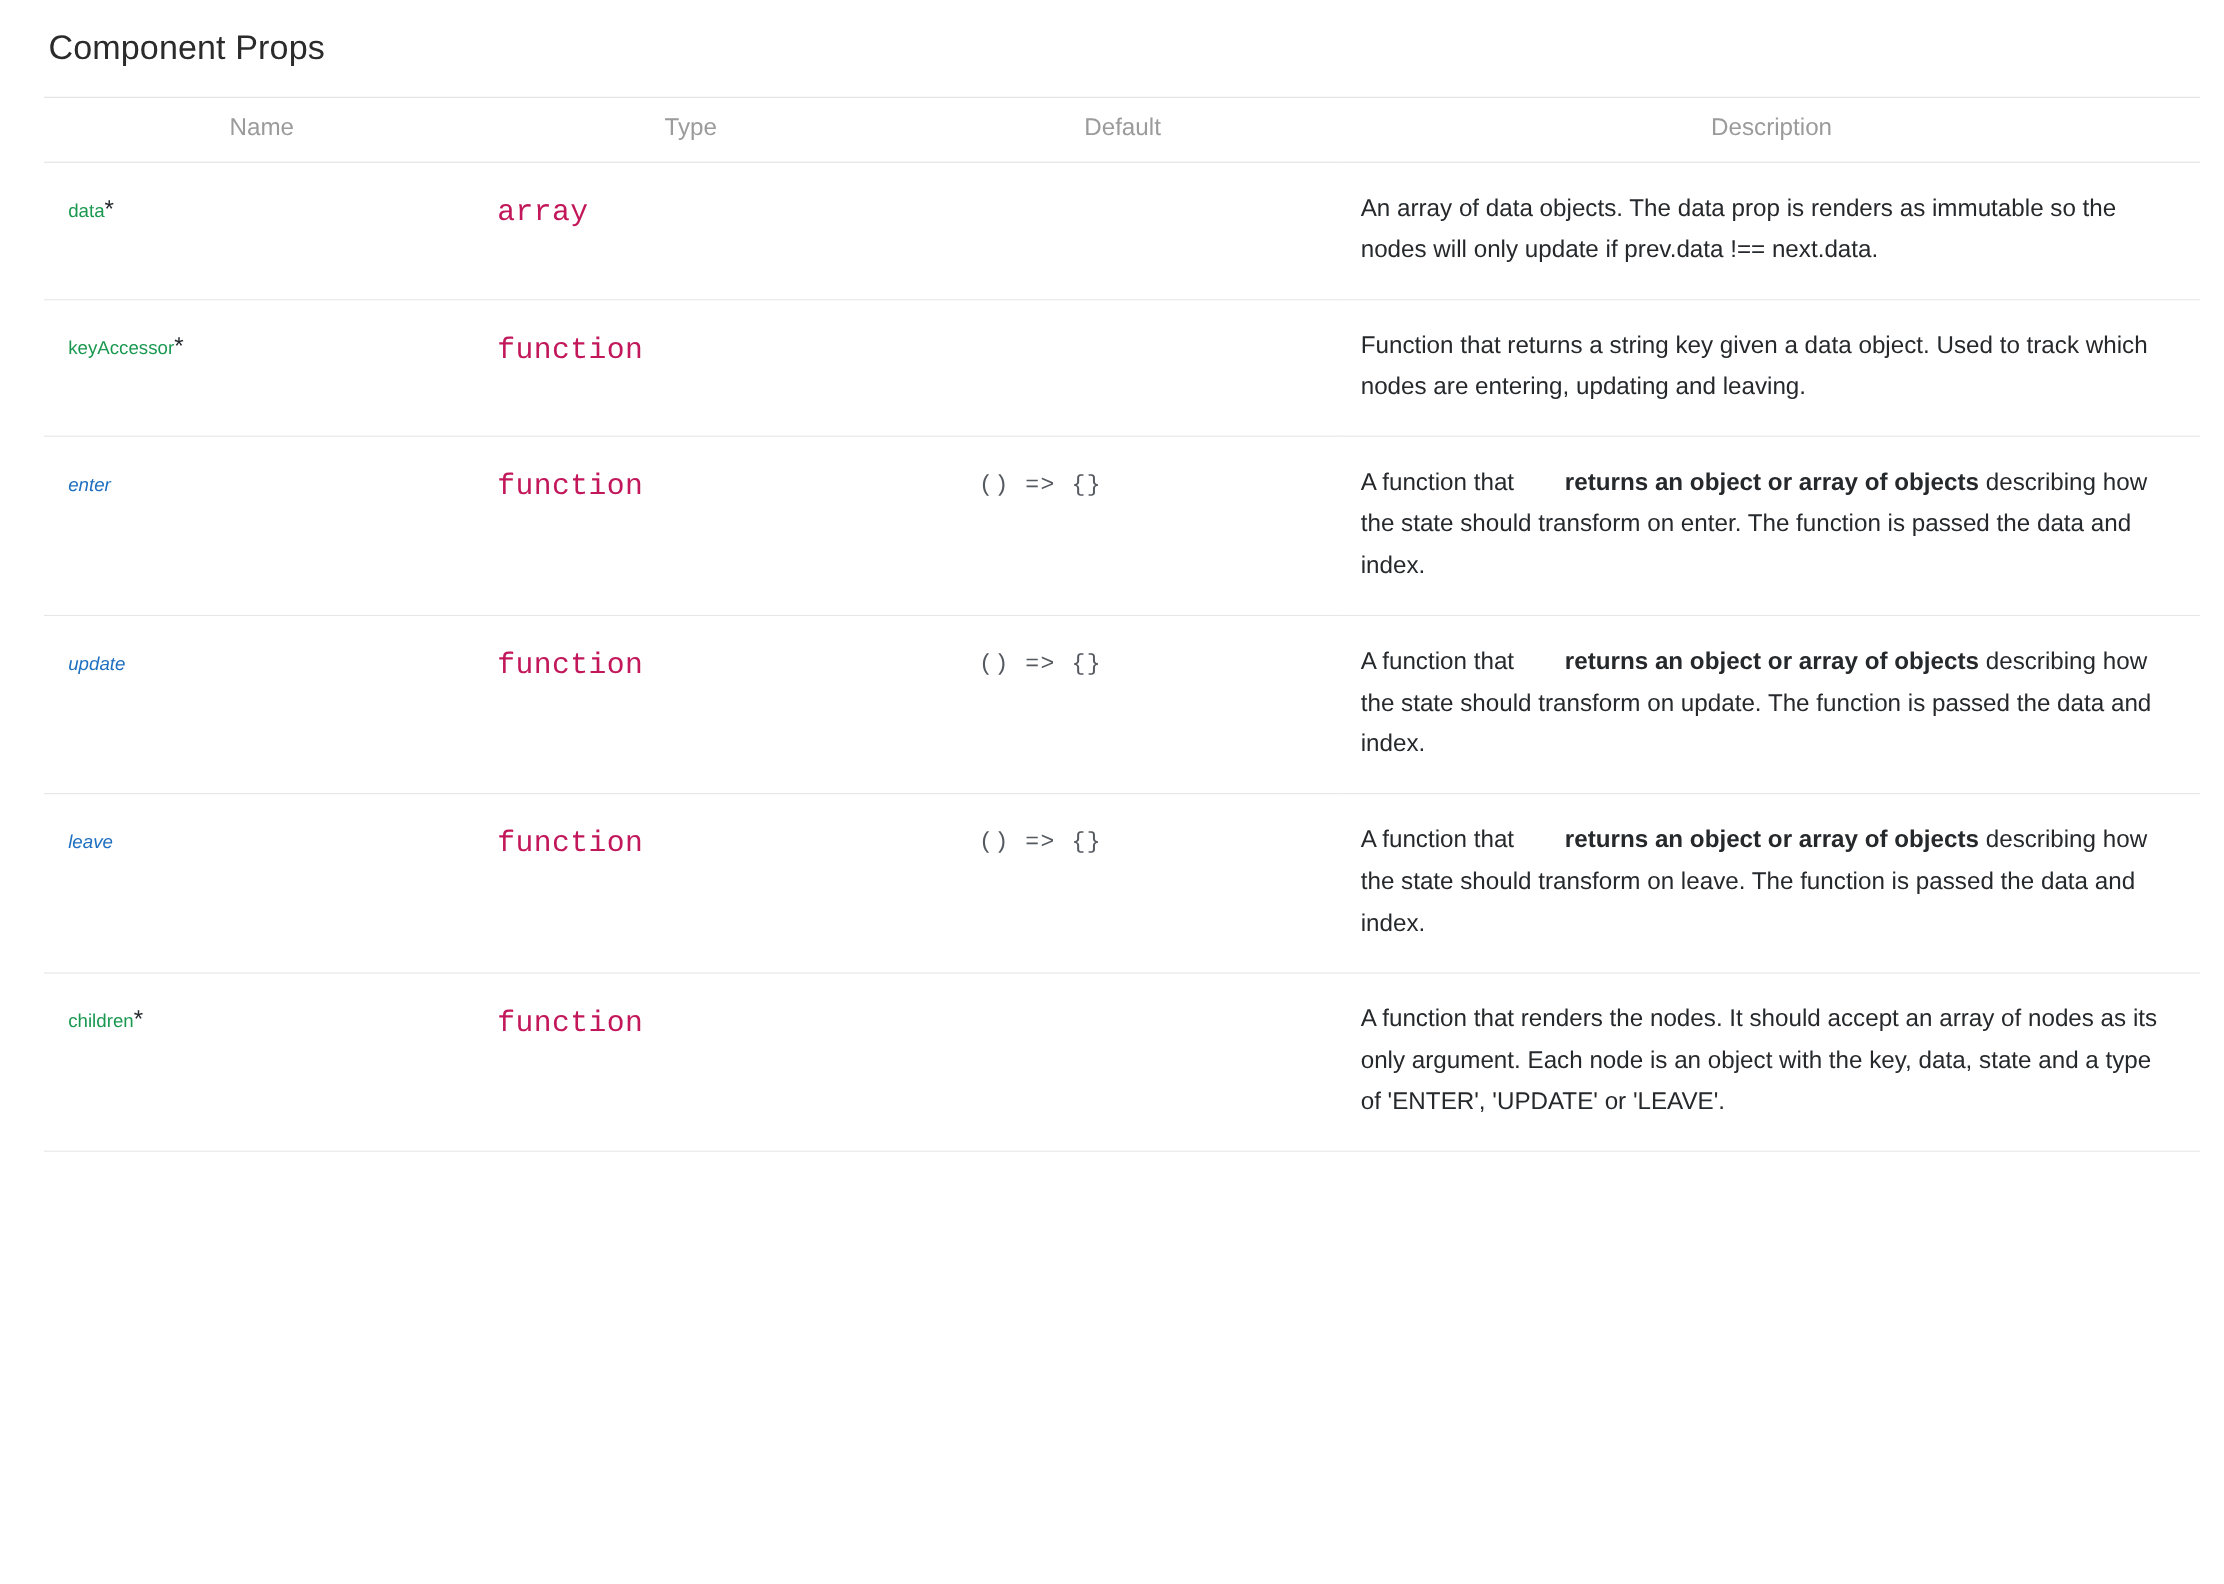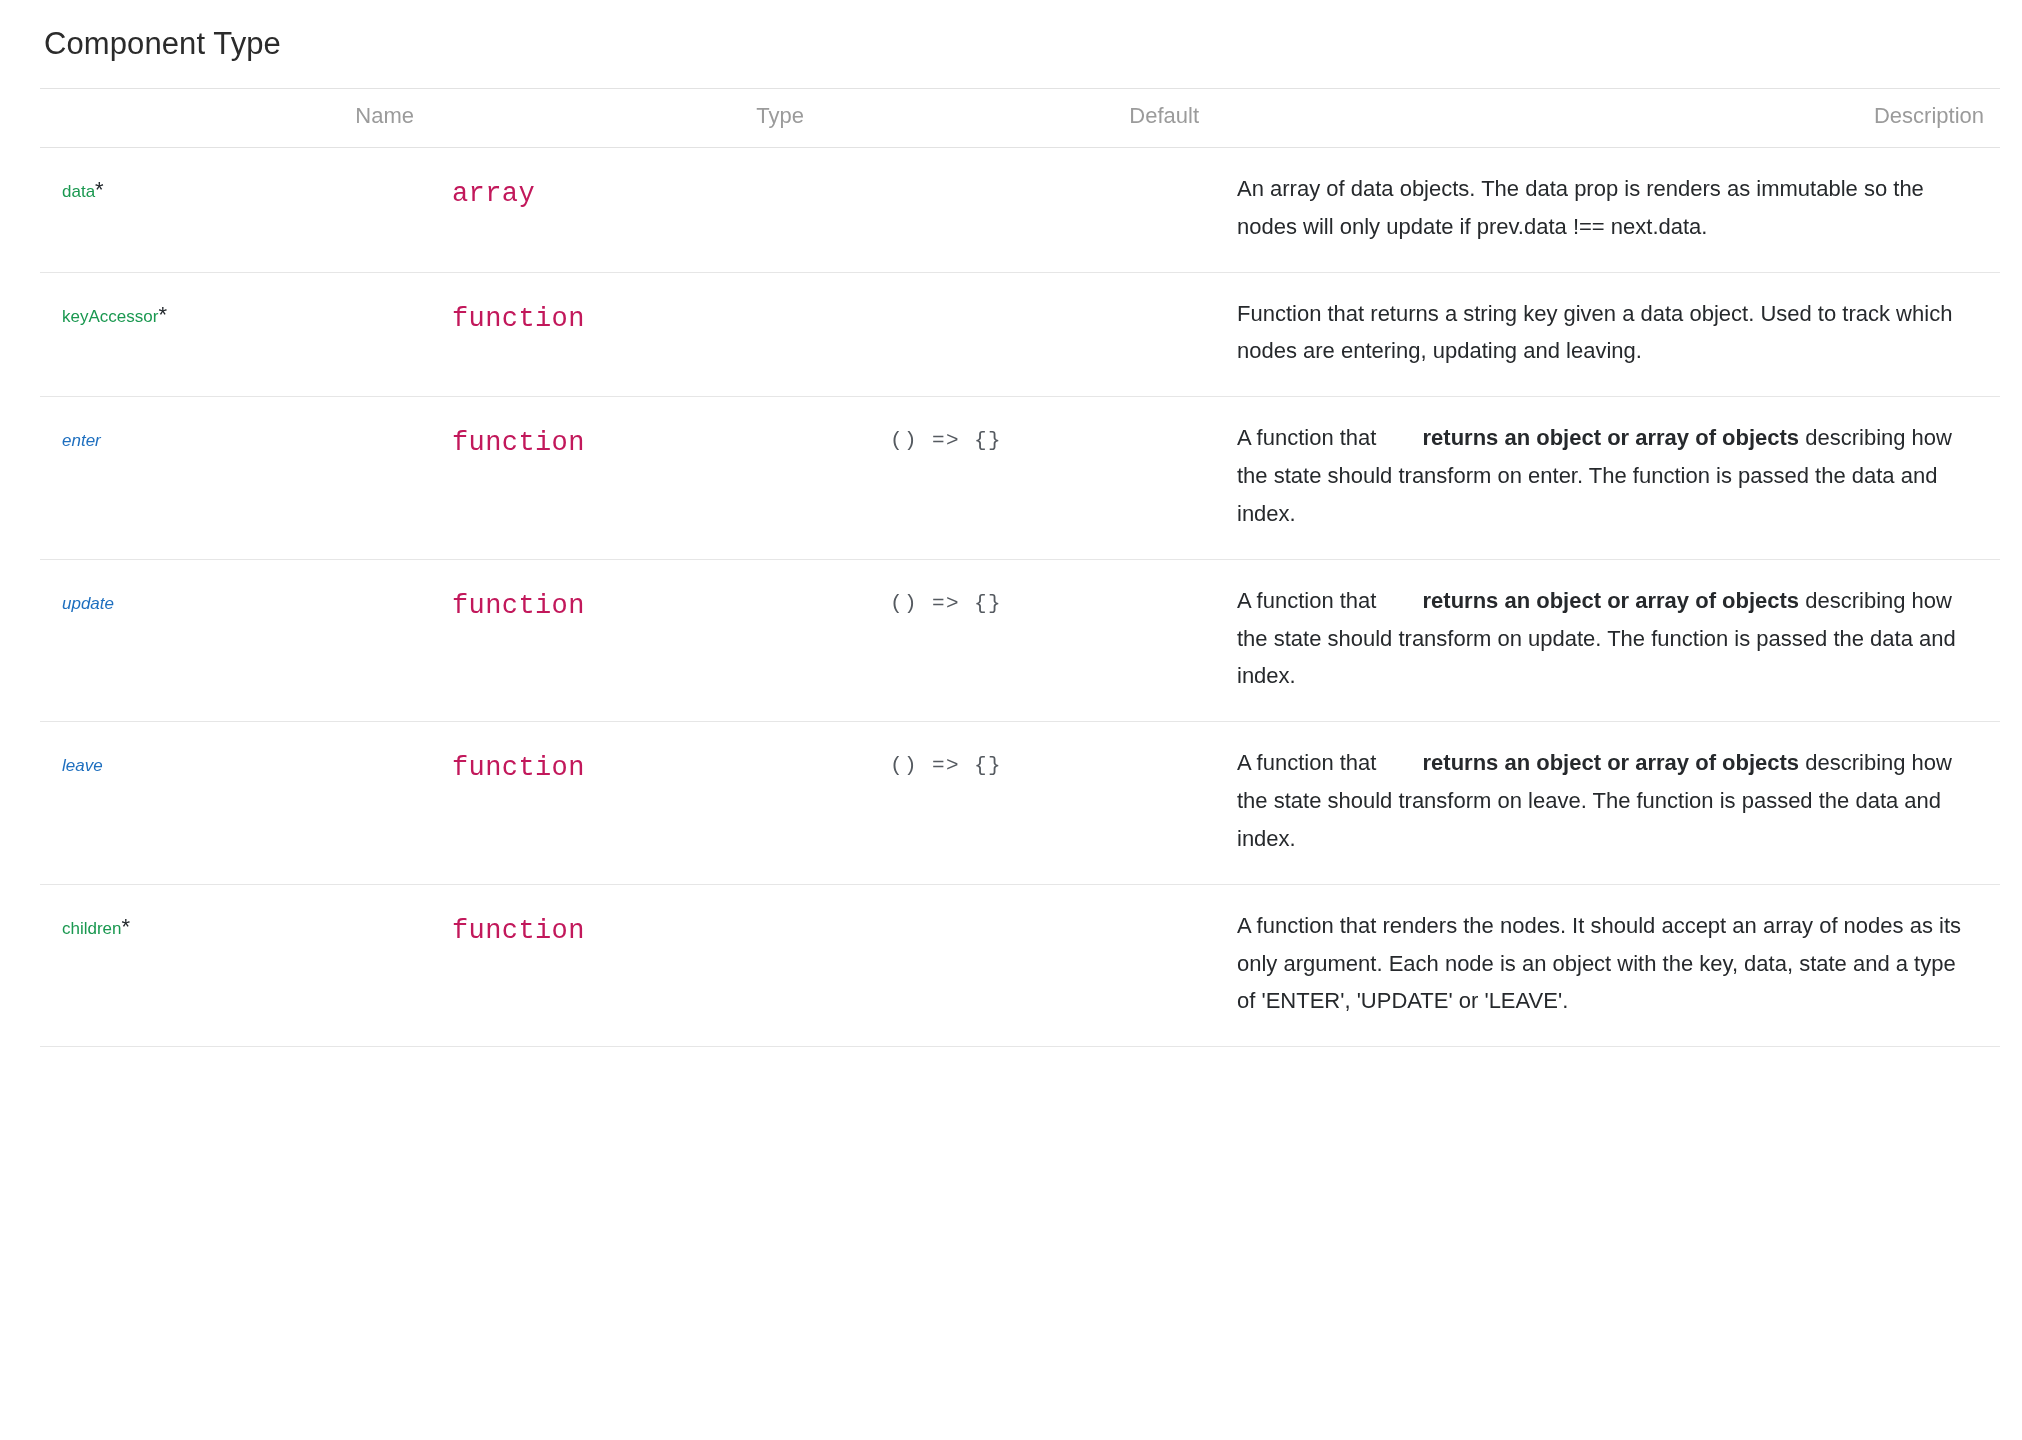--- a/index.html
+++ b/index.html
@@ -29,21 +29,21 @@
     width: 1960px;
     border-collapse: collapse;
     table-layout: fixed;
   }
   table.props col.c-name  { width: 390px; }
   table.props col.c-type  { width: 390px; }
   table.props col.c-def   { width: 395px; }
   table.props col.c-desc  { width: 785px; }
 
   thead th {
-    text-align: right;
+    text-align: center;
     font-weight: 400;
     font-size: 22px;
     color: #9b9b9b;
     padding: 14px 16px 18px 22px;
     border-top: 1px solid #e2e2e2;
     border-bottom: 1px solid #e2e2e2;
     vertical-align: bottom;
   }
   tbody td {
     vertical-align: top;
@@ -92,21 +92,21 @@
   }
   td.cell-type, td.cell-def { padding-top: 24px; }
   td.cell-name { padding-top: 24px; }
   td.cell-desc { padding-top: 22px; }
 </style>
 </head>
 <body>
 
 <div class="page">
 
-  <h1 class="page-title">Component Type</h1>
+  <h1 class="page-title">Component Props</h1>
 
   <table class="props">
     <colgroup>
       <col class="c-name">
       <col class="c-type">
       <col class="c-def">
       <col class="c-desc">
     </colgroup>
     <thead>
       <tr>

